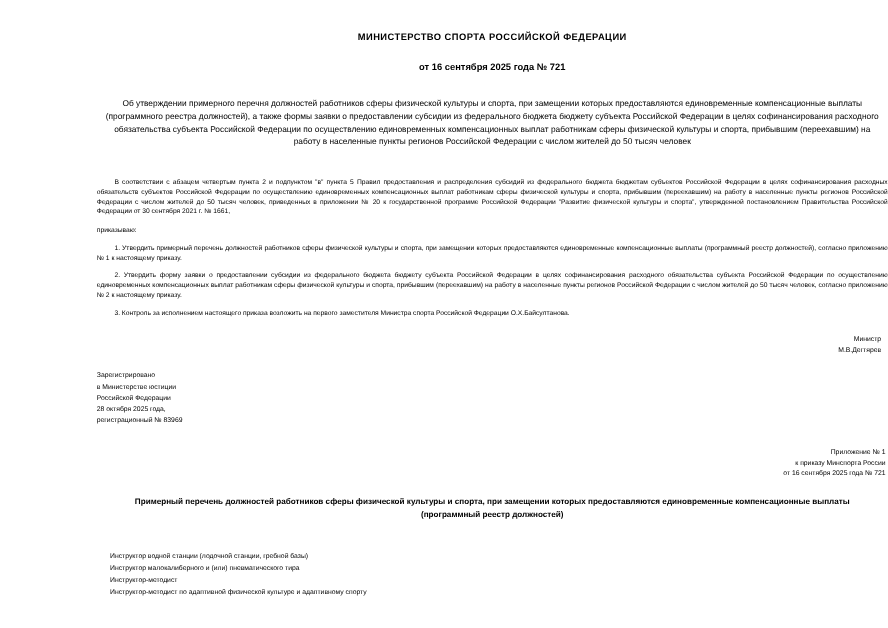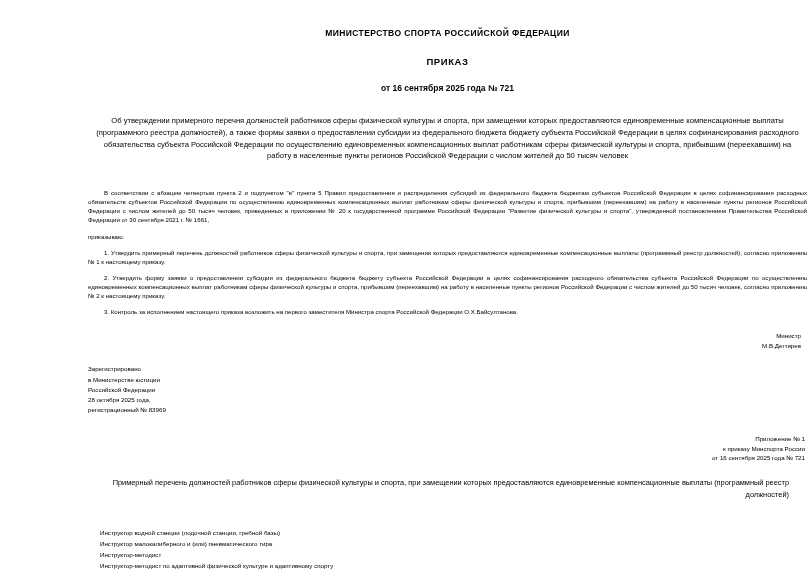--- a/index.html
+++ b/index.html
@@ -76,44 +76,43 @@
     margin-top: 14px;
   }
   .appendix-block {
     text-align: right;
     font-size: 6.2px;
     line-height: 1.6;
     margin-top: 18px;
     margin-right: 2px;
   }
   .appendix-title {
-    text-align: right;
+    text-align: center;
     font-size: 7.4px;
-    font-weight: normal;
+    font-weight: bold;
     line-height: 1.55;
     margin: 14px 18px 0 18px;
   }
   .pos-list {
     margin-top: 28px;
     margin-left: 12px;
     font-size: 6.2px;
     line-height: 1.75;
   }
   .pos-item {
     white-space: nowrap;
   }
 </style>
 </head>
 <body>
 
 <div class="page">
 
   <div class="ministry">МИНИСТЕРСТВО СПОРТА РОССИЙСКОЙ ФЕДЕРАЦИИ</div>
 
-  <div class="doc-type">ПРИКАЗ</div>
 
   <div class="doc-date">от 16 сентября 2025 года № 721</div>
 
   <div class="title">Об утверждении примерного перечня должностей работников сферы физической культуры и спорта, при замещении которых предоставляются единовременные компенсационные выплаты (программного реестра должностей), а также формы заявки о предоставлении субсидии из федерального бюджета бюджету субъекта Российской Федерации в целях софинансирования расходного обязательства субъекта Российской Федерации по осуществлению единовременных компенсационных выплат работникам сферы физической культуры и спорта, прибывшим (переехавшим) на работу в населенные пункты регионов Российской Федерации с числом жителей до 50 тысяч человек</div>
 
   <div class="body-par indent">В соответствии с абзацем четвертым пункта 2 и подпунктом "в" пункта 5 Правил предоставления и распределения субсидий из федерального бюджета бюджетам субъектов Российской Федерации в целях софинансирования расходных обязательств субъектов Российской Федерации по осуществлению единовременных компенсационных выплат работникам сферы физической культуры и спорта, прибывшим (переехавшим) на работу в населенные пункты регионов Российской Федерации с числом жителей до 50 тысяч человек, приведенных в приложении № 20 к государственной программе Российской Федерации "Развитие физической культуры и спорта", утвержденной постановлением Правительства Российской Федерации от 30 сентября 2021 г. № 1661,</div>
 
   <div class="prikazyvayu">приказываю:</div>
 
   <div class="body-par indent">1. Утвердить примерный перечень должностей работников сферы физической культуры и спорта, при замещении которых предоставляются единовременные компенсационные выплаты (программный реестр должностей), согласно приложению № 1 к настоящему приказу.</div>

